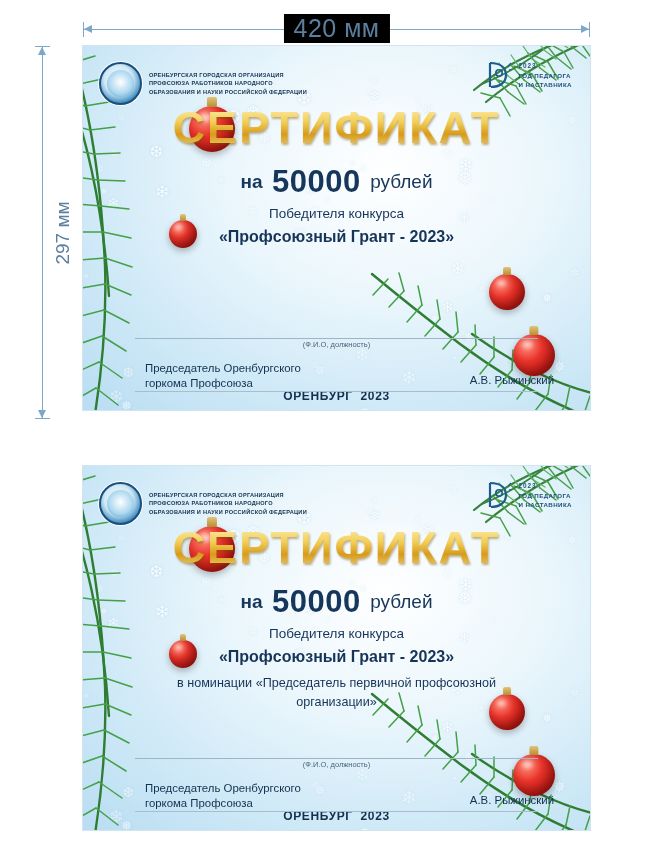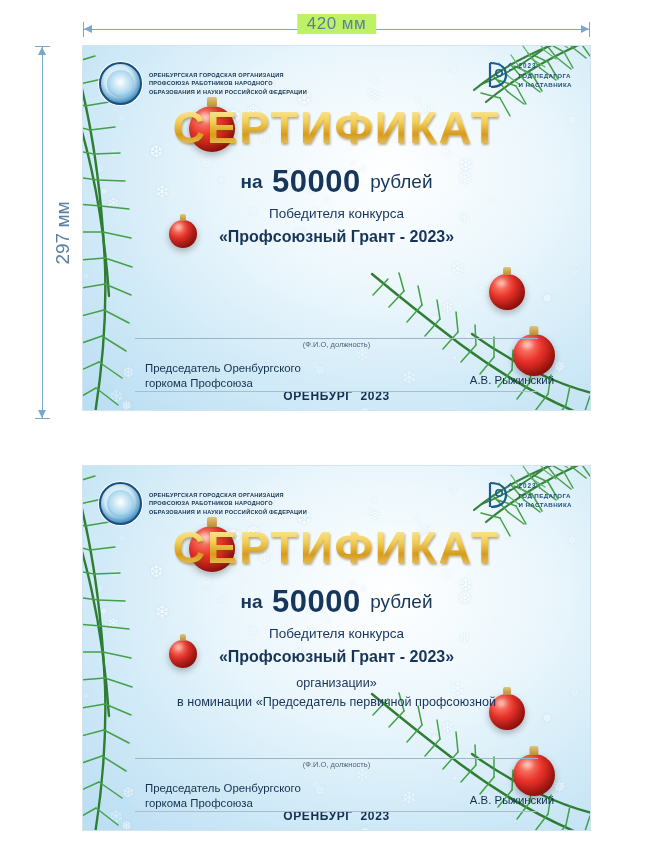--- a/index.html
+++ b/index.html
@@ -47,23 +47,23 @@
     border-top: 4px solid transparent;
     border-bottom: 4px solid transparent;
   }
   .ruler-top .arrow-l { left: 1px; border-right: 8px solid #7ba7c9; }
   .ruler-top .arrow-r { right: 1px; border-left: 8px solid #7ba7c9; }
   .ruler-top .label {
     position: absolute;
     left: 50%;
     top: -4px;
     transform: translateX(-50%);
-    background: #bef264;
+    background: #000000;
     padding: 0 10px;
-    font-size: 17px;
+    font-size: 25px;
     color: #5b7f9e;
     letter-spacing: 0.5px;
   }
 
   .ruler-left {
     position: absolute;
     left: 30px;
     top: 46px;
     width: 24px;
     height: 373px;
@@ -686,22 +686,22 @@
 
   <div class="amount-row">
     <span class="na">на</span>
     <span class="num">50000</span>
     <span class="rub">рублей</span>
   </div>
 
   <div class="line-win">Победителя конкурса</div>
   <div class="line-contest">«Профсоюзный Грант - 2023»</div>
   <div class="line-nom">
+    <div>в номинации «Председатель первичной профсоюзной</div>
     <div>организации»</div>
-    <div>в номинации «Председатель первичной профсоюзной</div>
   </div>
 
   <div class="sig-rule"></div>
   <div class="sig-caption">(Ф.И.О, должность)</div>
   <div class="sig-left">
     <div>Председатель Оренбургского</div>
     <div>горкома Профсоюза</div>
   </div>
   <div class="sig-right">А.В. Рыжинский</div>
   <div class="sig-city">

